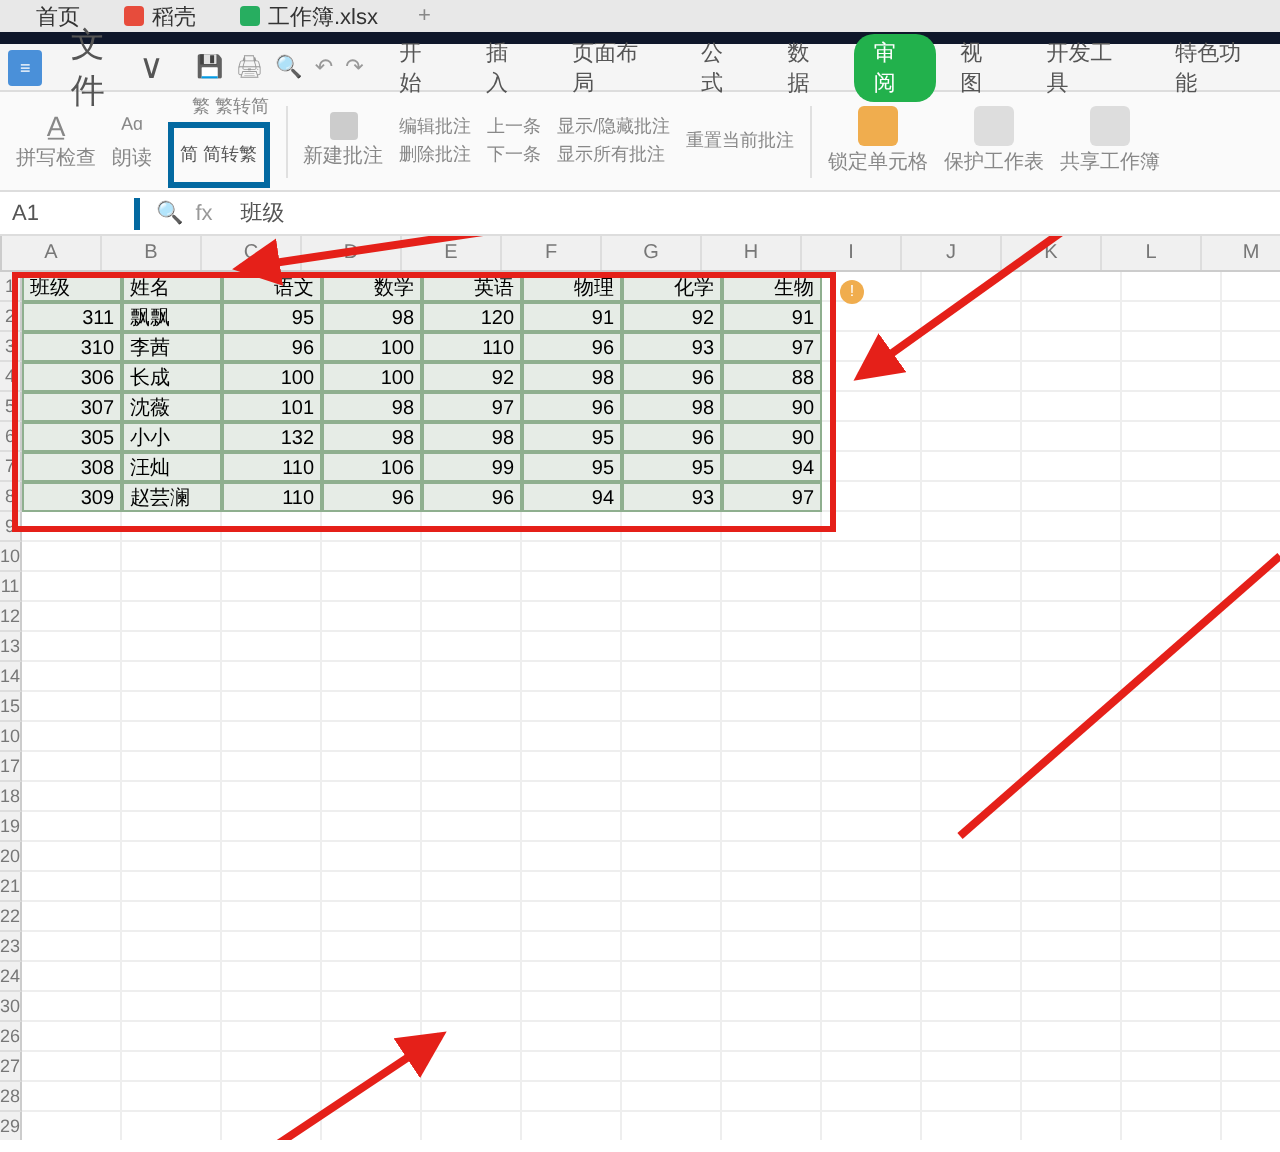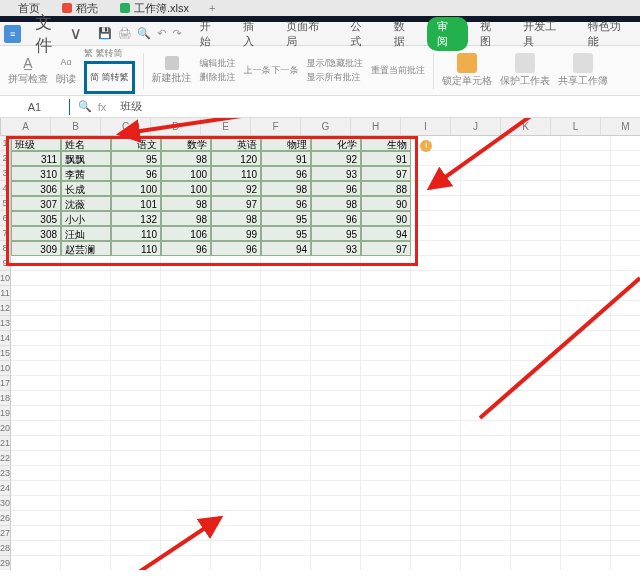--- a/index.html
+++ b/index.html
@@ -21,21 +21,21 @@
   .ribbon { height: 50px; background: #fafafa; display: flex; align-items: center; padding: 4px 8px; gap: 8px; border-bottom: 1px solid #ddd; color: #888; font-size: 10px; }
   .ribbon-btn { display: flex; flex-direction: column; align-items: center; gap: 1px; color: #888; font-size: 10px; }
   .ribbon-btn-sm { display: flex; align-items: center; gap: 2px; font-size: 9px; color: #888; }
   .ribbon-icon { width: 14px; height: 14px; background: #ccc; border-radius: 2px; }
   .ribbon-icon-lg { width: 20px; height: 20px; background: #ddd; border-radius: 3px; }
   .ribbon-icon-orange { background: #f0ad4e; }
   .ribbon-sep { width: 1px; height: 36px; background: #e0e0e0; }
   .fan-active { border: 3px solid #0369a1; padding: 7px 3px; color: #555; }
   
   .formula-bar { height: 22px; background: #fff; display: flex; align-items: center; border-bottom: 1px solid #ddd; }
-  .name-box { width: 70px; padding: 2px 6px; border-right: 1px solid #0369a1; font-size: 11px; color: #555; text-align: center; }
+  .name-box { width: 70px; padding: 2px 6px; border-right: 3px solid #0369a1; font-size: 11px; color: #555; text-align: left; }
   .fx-icons { padding: 0 8px; color: #999; font-size: 11px; display: flex; gap: 6px; align-items: center; }
   .fx-val { padding: 0 6px; color: #555; font-size: 11px; }
   
   .sheet-area { position: relative; height: 452px; overflow: hidden; }
   .col-headers { display: flex; height: 18px; background: #f0f0f0; border-bottom: 1px solid #ccc; }
   .row-header-corner { width: 28px; background: #eee; border-right: 1px solid #ccc; }
   .col-h { width: 50px; text-align: center; font-size: 10px; color: #777; border-right: 1px solid #ddd; line-height: 18px; }
   
   .grid-body { display: flex; }
   .row-headers { width: 28px; background: #f0f0f0; }
@@ -95,34 +95,34 @@
 
 <div class="ribbon">
   <div class="ribbon-btn">
     <span style="font-size:14px;">A̲</span>
     <span>拼写检查</span>
   </div>
   <div class="ribbon-btn">
     <span style="font-size:13px;">ᴬᵅ</span>
     <span>朗读</span>
   </div>
-  <div style="display:flex;flex-direction:column;gap:1px;">
+  <div style="display:flex;flex-direction:column;gap:1px;align-items:flex-end;">
     <div class="ribbon-btn-sm">繁 繁转简</div>
     <div class="ribbon-btn-sm fan-active">简 简转繁</div>
   </div>
   <div class="ribbon-sep"></div>
   <div class="ribbon-btn">
     <div class="ribbon-icon"></div>
       <span>新建批注</span>
   </div>
   <div style="display:flex;flex-direction:column;gap:1px;">
     <div class="ribbon-btn-sm">编辑批注</div>
     <div class="ribbon-btn-sm">删除批注</div>
   </div>
-  <div style="display:flex;flex-direction:row;gap:1px;">
+  <div style="display:flex;flex-direction:column;gap:1px;">
     <div class="ribbon-btn-sm">上一条</div>
     <div class="ribbon-btn-sm">下一条</div>
   </div>
   <div style="display:flex;flex-direction:column;gap:1px;">
     <div class="ribbon-btn-sm">显示/隐藏批注</div>
     <div class="ribbon-btn-sm">显示所有批注</div>
   </div>
   <div class="ribbon-btn-sm">重置当前批注</div>
   <div class="ribbon-sep"></div>
   <div class="ribbon-btn">

